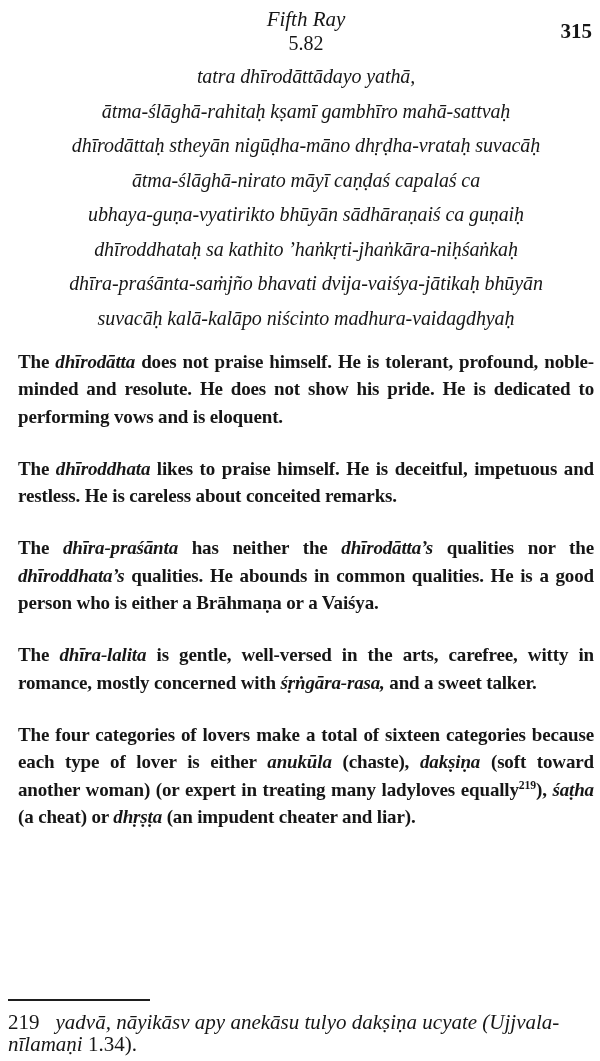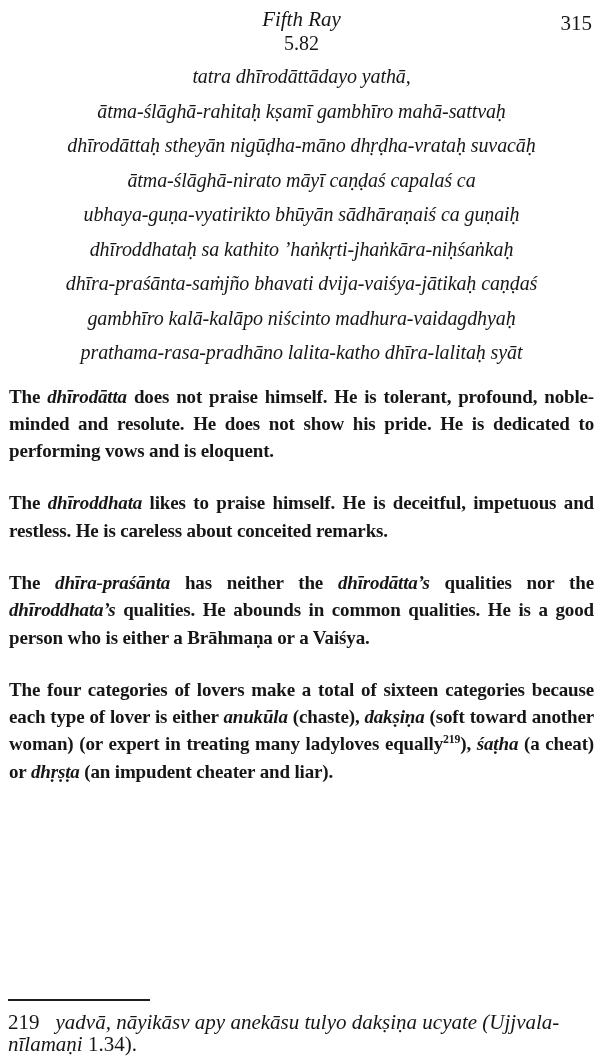--- a/index.html
+++ b/index.html
@@ -5,28 +5,28 @@
   * { margin: 0; padding: 0; box-sizing: border-box; }
   html, body { width: 600px; }
   body {
     height: 1061px;
     background: #ffffff;
     color: #161616;
     font-family: "Liberation Serif", "DejaVu Serif", serif;
     position: relative;
     overflow: hidden;
   }
-  .page { padding: 4px 6px 0 9px; height: 100%; position: relative; }
+  .page { padding: 4px 6px 0 18px; height: 100%; position: relative; }
 
   .page-header { position: relative; height: 26px; margin-top: 2px; }
   .page-title {
     text-align: center; font-style: italic; font-size: 21px; line-height: 26px;
   }
   .page-number {
-    position: absolute; right: 2px; top: 4px; font-size: 21px; line-height: 26px;
+    position: absolute; right: 2px; top: 12px; font-size: 21px; line-height: 26px; font-weight: bold;
   }
 
   .verse-number { text-align: center; font-size: 20px; }
   .verse { margin-top: 5px; }
   .verse-line {
     text-align: center; font-style: italic; font-size: 20px;
     line-height: 26.5px; letter-spacing: -0.1px; white-space: nowrap; margin-top: 8px;
   }
 
   .body-text { margin: 17px 0 0 0; }
@@ -62,29 +62,29 @@
 
   <div class="verse-number">5.82</div>
 
   <div class="verse">
       <div class="verse-line">tatra dhīrodāttādayo yathā,</div>
       <div class="verse-line">ātma-ślāghā-rahitaḥ kṣamī gambhīro mahā-sattvaḥ</div>
       <div class="verse-line">dhīrodāttaḥ stheyān nigūḍha-māno dhṛḍha-vrataḥ suvacāḥ</div>
       <div class="verse-line">ātma-ślāghā-nirato māyī caṇḍaś capalaś ca</div>
       <div class="verse-line">ubhaya-guṇa-vyatirikto bhūyān sādhāraṇaiś ca guṇaiḥ</div>
       <div class="verse-line">dhīroddhataḥ sa kathito ’haṅkṛti-jhaṅkāra-niḥśaṅkaḥ</div>
-      <div class="verse-line">dhīra-praśānta-saṁjño bhavati dvija-vaiśya-jātikaḥ caṇḍaś</div>
-      <div class="verse-line">gambhīro kalā-kalāpo niścinto madhura-vaidagdhyaḥ</div>
-      <div class="verse-line">prathama-rasa-pradhāno lalita-katho dhīra-lalitaḥ syāt</div>
+      <div class="verse-line">dhīra-praśānta-saṁjño bhavati dvija-vaiśya-jātikaḥ bhūyān</div>
+      <div class="verse-line">suvacāḥ kalā-kalāpo niścinto madhura-vaidagdhyaḥ</div>
     </div>
 
   <div class="body-text">
       <p class="body-para"><span class="seg-b">The </span><span class="seg-bi">dhīrodātta</span><span class="seg-b"> does not praise himself. He is tolerant, profound, noble-minded and resolute. He does not show his pride. He is dedicated to performing vows and is eloquent.</span></p>
       <p class="body-para"><span class="seg-b">The </span><span class="seg-bi">dhīroddhata</span><span class="seg-b"> likes to praise himself. He is deceitful, impetuous and restless. He is careless about conceited remarks.</span></p>
       <p class="body-para"><span class="seg-b">The </span><span class="seg-bi">dhīra-praśānta</span><span class="seg-b"> has neither the </span><span class="seg-bi">dhīrodātta’s</span><span class="seg-b"> qualities nor the </span><span class="seg-bi">dhīroddhata’s</span><span class="seg-b"> qualities. He abounds in common qualities. He is a good person who is either a Brāhmaṇa or a Vaiśya.</span></p>
+      <p class="body-para"><span class="seg-b">The </span><span class="seg-bi">dhīra-lalita</span><span class="seg-b"> is gentle, well-versed in the arts, carefree, witty in romance, mostly concerned with </span><span class="seg-bi">śṛṅgāra-rasa,</span><span class="seg-b"> and a sweet talker.</span></p>
       <p class="body-para"><span class="seg-b">The four categories of lovers make a total of sixteen categories because each type of lover is either </span><span class="seg-bi">anukūla</span><span class="seg-b"> (chaste), </span><span class="seg-bi">dakṣiṇa</span><span class="seg-b"> (soft toward another woman) (or expert in treating many ladyloves equally</span><sup class="seg-sup">219</sup><span class="seg-b">), </span><span class="seg-bi">śaṭha</span><span class="seg-b"> (a cheat) or </span><span class="seg-bi">dhṛṣṭa</span><span class="seg-b"> (an impudent cheater and liar).</span></p>
     </div>
 
   <div class="footnote">
     <div class="footnote-rule"></div>
     <div class="footnote-line">
       <span class="footnote-number">219</span><span class="fn-gap"></span><span><span class="seg-i">yadvā, nāyikāsv apy anekāsu tulyo dakṣiṇa ucyate (Ujjvala-nīlamaṇi </span><span class="seg-r">1.34).</span></span>
     </div>
   </div>
 

